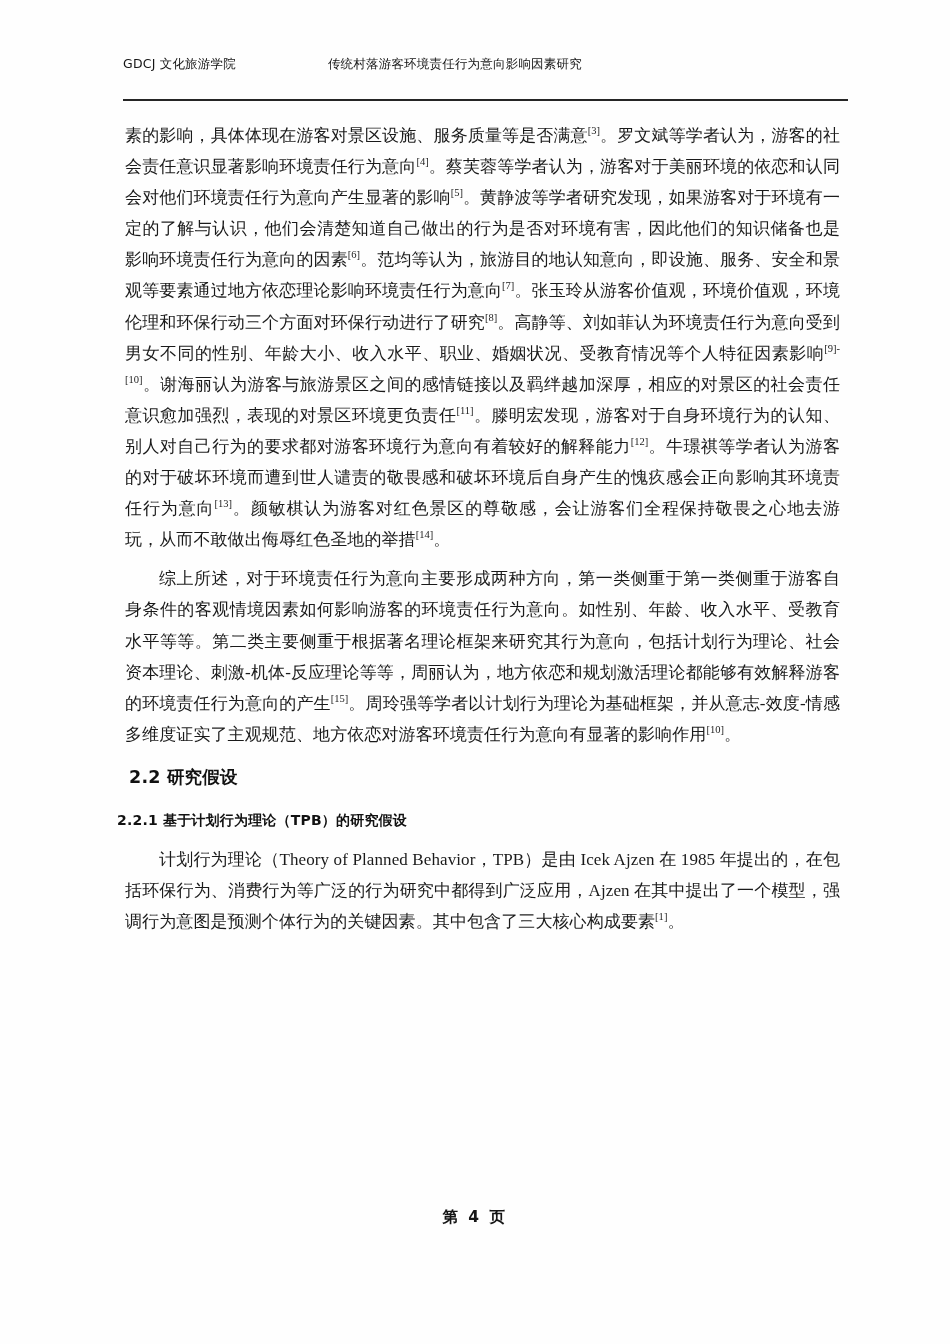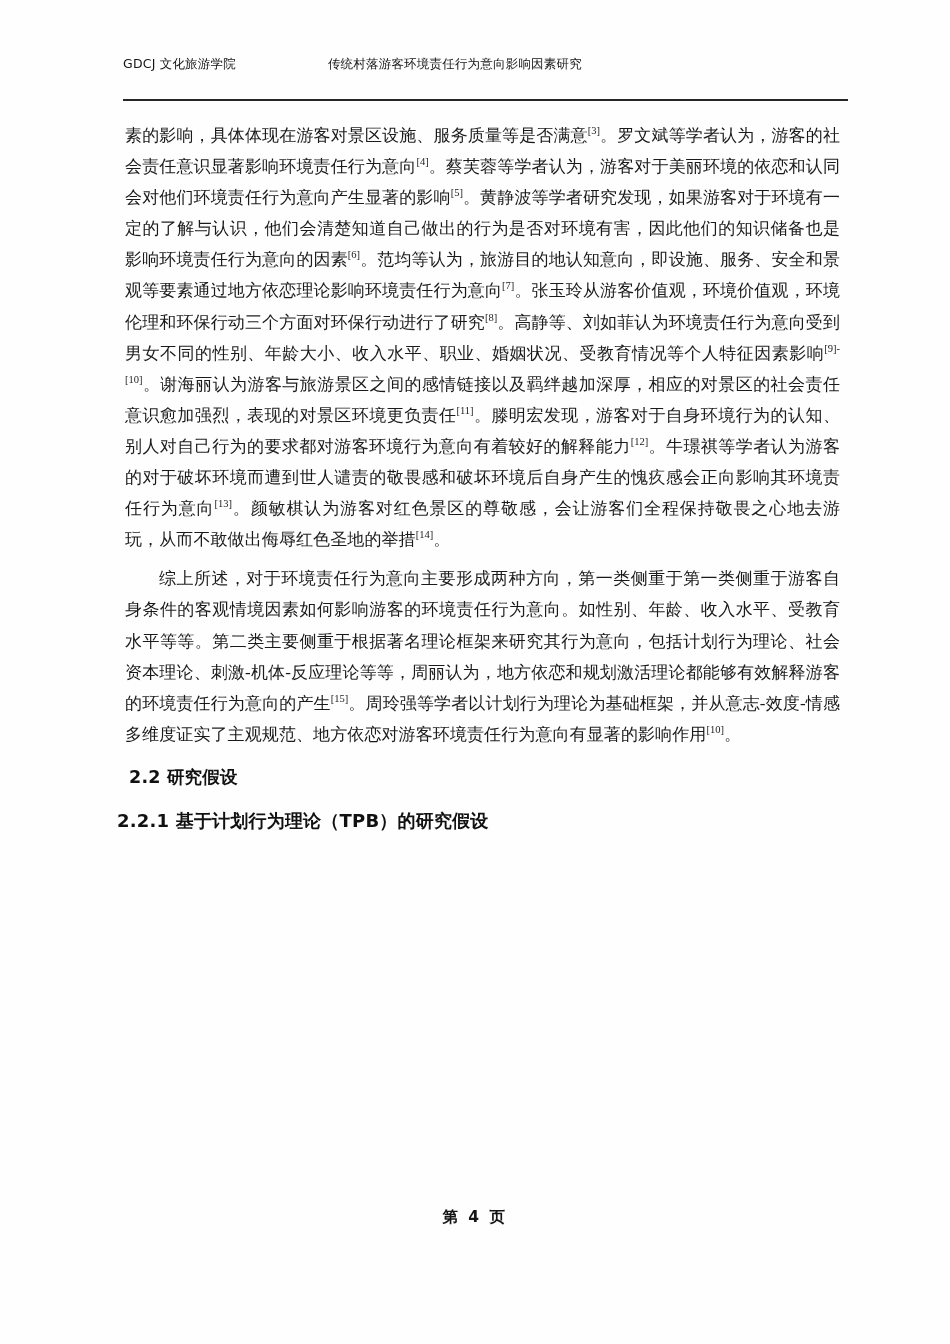--- a/index.html
+++ b/index.html
@@ -85,21 +85,21 @@
     font-weight: bold;
     font-size: 17.5px;
     line-height: 31.1px;
     letter-spacing: 0.2px;
     color: #111111;
   }
   h3.subsec {
     margin: 0;
     font-family: "DejaVu Sans", "Liberation Sans", sans-serif;
     font-weight: bold;
-    font-size: 18px;
+    font-size: 14px;
     line-height: 31.1px;
     letter-spacing: 0.2px;
     color: #111111;
   }
   .gap-before-h2 { margin-top: 24px; }
   .gap-before-h3 { margin-top: 12px; }
   .gap-after-h3  { margin-top: 2px; }
 
   
   .footer {
@@ -130,18 +130,19 @@
 
     <p class="body"><span>素的影响，具体体现在游客对景区设施、服务质量等是否满意</span><sup>[3]</sup><span>。罗文斌等学者认为，游客的社会责任意识显著影响环境责任行为意向</span><sup>[4]</sup><span>。蔡芙蓉等学者认为，游客对于美丽环境的依恋和认同会对他们环境责任行为意向产生显著的影响</span><sup>[5]</sup><span>。黄静波等学者研究发现，如果游客对于环境有一定的了解与认识，他们会清楚知道自己做出的行为是否对环境有害，因此他们的知识储备也是影响环境责任行为意向的因素</span><sup>[6]</sup><span>。范均等认为，旅游目的地认知意向，即设施、服务、安全和景观等要素通过地方依恋理论影响环境责任行为意向</span><sup>[7]</sup><span>。张玉玲从游客价值观，环境价值观，环境伦理和环保行动三个方面对环保行动进行了研究</span><sup>[8]</sup><span>。高静等、刘如菲认为环境责任行为意向受到男女不同的性别、年龄大小、收入水平、职业、婚姻状况、受教育情况等个人特征因素影响</span><sup>[9]-</sup><sup>[10]</sup><span>。谢海丽认为游客与旅游景区之间的感情链接以及羁绊越加深厚，相应的对景区的社会责任意识愈加强烈，表现的对景区环境更负责任</span><sup>[11]</sup><span>。滕明宏发现，游客对于自身环境行为的认知、别人对自己行为的要求都对游客环境行为意向有着较好的解释能力</span><sup>[12]</sup><span>。牛璟祺等学者认为游客的对于破坏环境而遭到世人谴责的敬畏感和破坏环境后自身产生的愧疚感会正向影响其环境责任行为意向</span><sup>[13]</sup><span>。颜敏棋认为游客对红色景区的尊敬感，会让游客们全程保持敬畏之心地去游玩，从而不敢做出侮辱红色圣地的举措</span><sup>[14]</sup><span>。</span></p>
 
     <p class="body indent"><span>综上所述，对于环境责任行为意向主要形成两种方向，第一类侧重于第一类侧重于游客自身条件的客观情境因素如何影响游客的环境责任行为意向。如性别、年龄、收入水平、受教育水平等等。第二类主要侧重于根据著名理论框架来研究其行为意向，包括计划行为理论、社会资本理论、刺激-机体-反应理论等等，周丽认为，地方依恋和规划激活理论都能够有效解释游客的环境责任行为意向的产生</span><sup>[15]</sup><span>。周玲强等学者以计划行为理论为基础框架，并从意志-效度-情感多维度证实了主观规范、地方依恋对游客环境责任行为意向有显著的影响作用</span><sup>[10]</sup><span>。</span></p>
 
 
     <h2 class="sec gap-before-h2">2.2 研究假设</h2>
 
     <h3 class="subsec gap-before-h3">2.2.1 基于计划行为理论（TPB）的研究假设</h3>
 
+    <p class="body indent gap-after-h3"><span>计划行为理论（Theory of Planned Behavior，TPB）是由 Icek Ajzen 在 1985 年提出的，在包括环保行为、消费行为等广泛的行为研究中都得到广泛应用，Ajzen 在其中提出了一个模型，强调行为意图是预测个体行为的关键因素。其中包含了三大核心构成要素</span><sup>[1]</sup><span>。</span></p>
 
   </div>
 
   <div class="footer">第 4 页</div>
 
 </div>
 
 </body></html>

